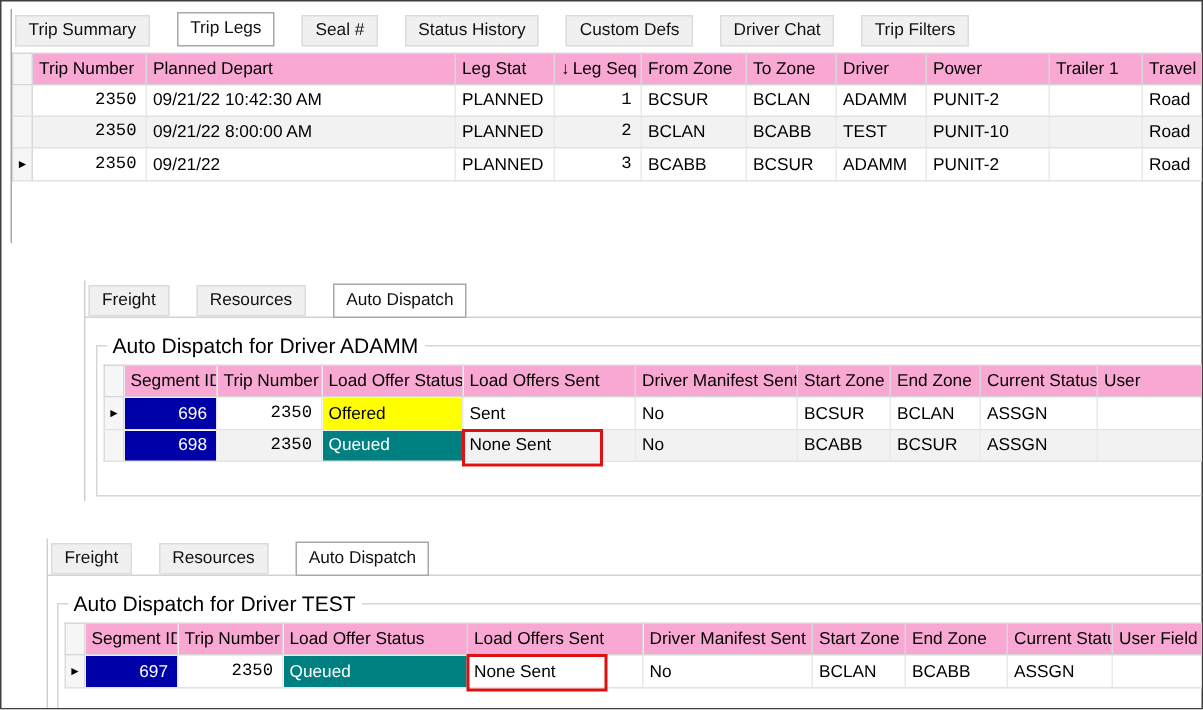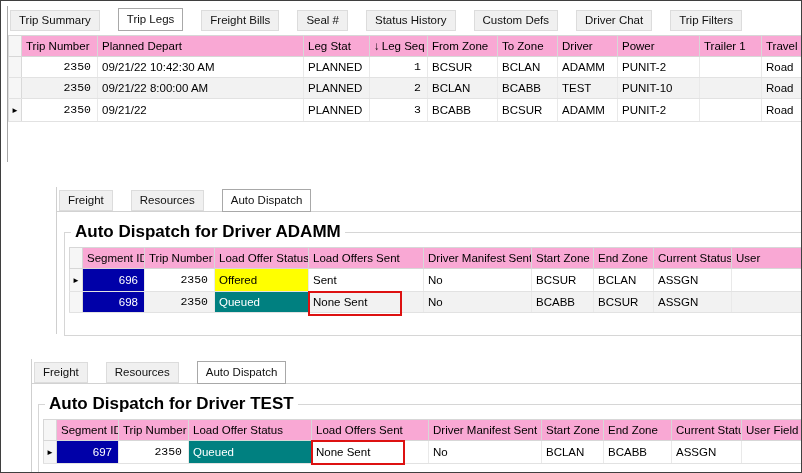--- a/index.html
+++ b/index.html
@@ -58,21 +58,21 @@
   }
 
   fieldset.groupbox {
     border: 1px solid #d6d6d6;
     min-width: 0;
     margin: 10px 0 0 7px;
     width: calc(100% - 7px);
     padding: 2px 0 22px 4px;
   }
   .bottom-panel fieldset.groupbox { margin-left: 6px; width: calc(100% - 6px); padding-bottom: 60px; }
-  fieldset.groupbox legend { padding: 0 4px; margin-left: 2px; font-size: 17px; font-weight: bold; }
+  fieldset.groupbox legend { padding: 0 4px; margin-left: 2px; font-size: 14px; }
   fieldset.groupbox table.grid { margin-top: 3px; width: 100%; padding-left: 26px; }
 
   
   table.grid { border-collapse: collapse; table-layout: fixed; background: #fff; width: 795px; }
   .grid th, .grid td {
     overflow: hidden; white-space: nowrap;
     padding: 0 4px; height: 20px; line-height: 20px;
     font-weight: normal; text-align: left; font-size: 11.5px;
   }
   .grid thead th {
@@ -105,21 +105,20 @@
 </style>
 </head>
 <body>
 
 <div class="screen">
 
   <div class="top-section">
     <div class="tabstrip">
       <div class="tab">Trip Summary</div>
       <div class="tab active">Trip Legs</div>
-      <div class="tab">Freight Bills</div>
       <div class="tab">Seal #</div>
       <div class="tab">Status History</div>
       <div class="tab">Custom Defs</div>
       <div class="tab">Driver Chat</div>
       <div class="tab">Trip Filters</div>
     </div>
 
     <table class="grid">
       <colgroup>
         <col style="width:13px">

